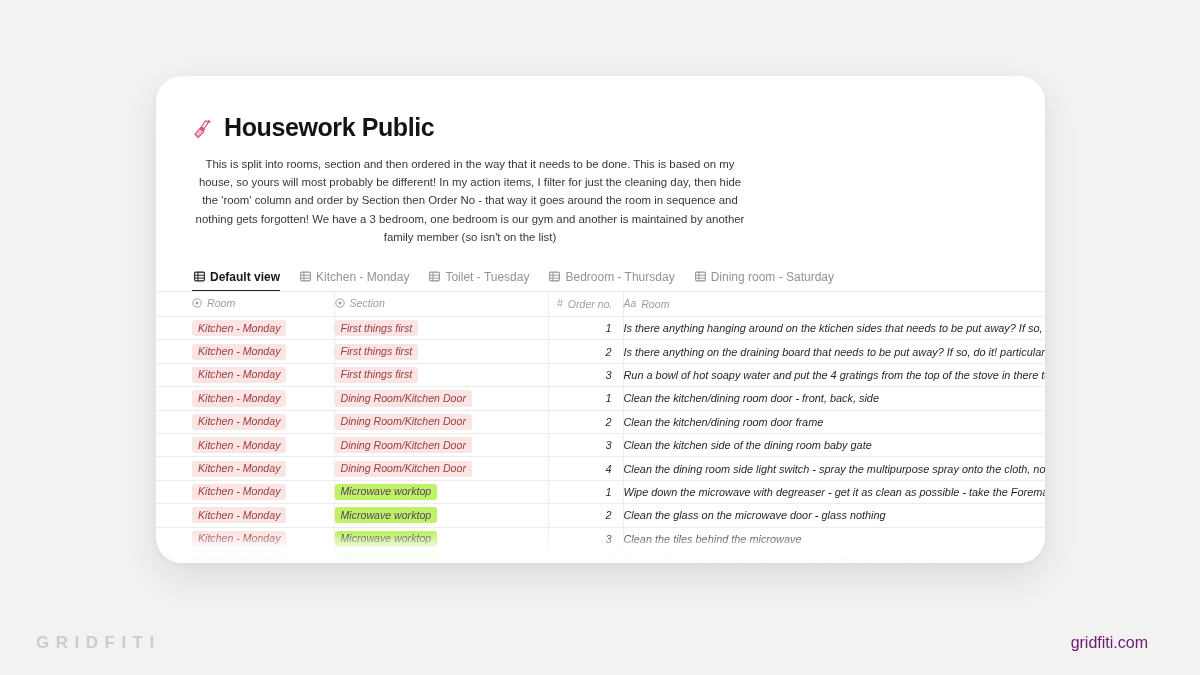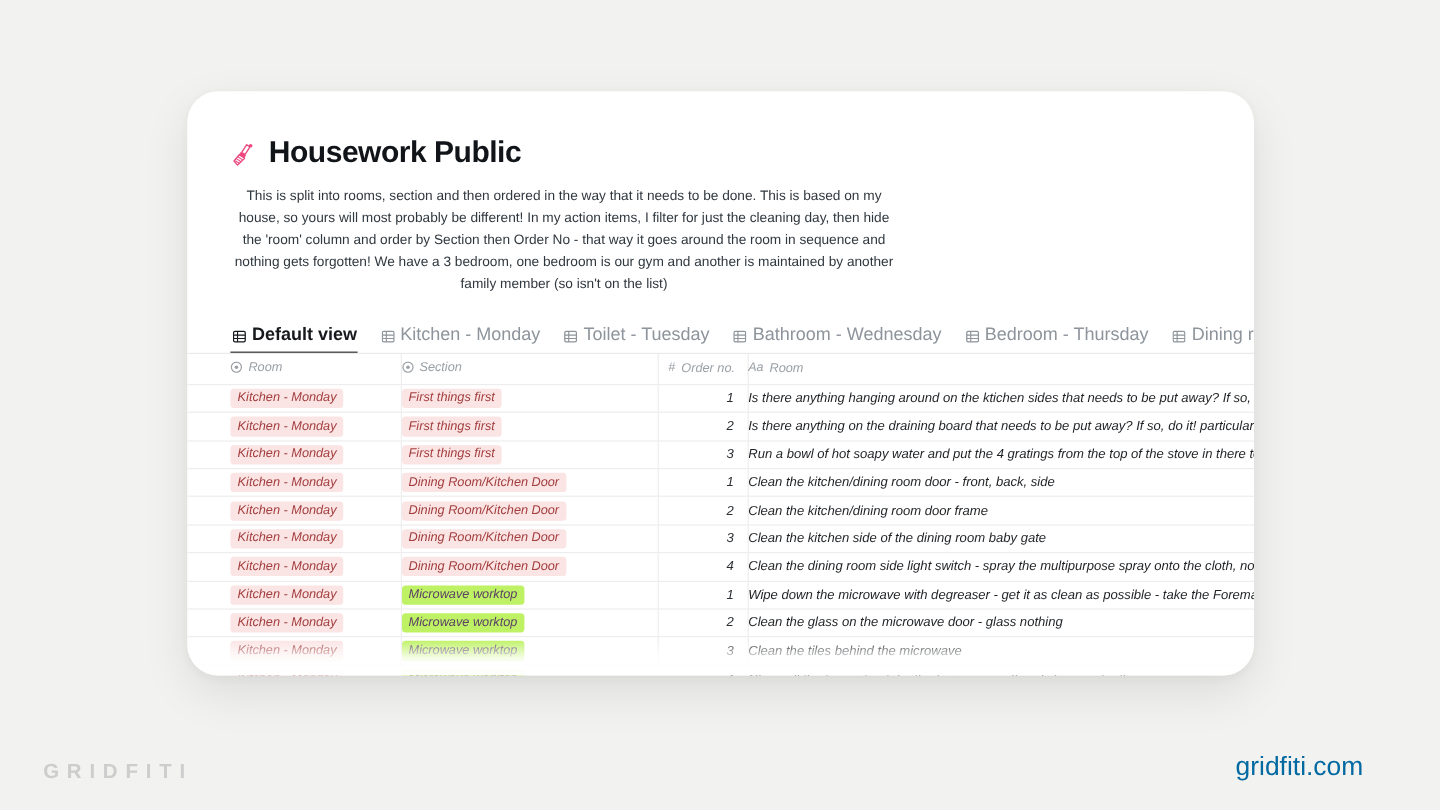--- a/index.html
+++ b/index.html
@@ -51,21 +51,21 @@
     margin-top:19px;
     display:flex; align-items:flex-end;
     gap:0px;
     border-bottom:1px solid #eaeaea;
     padding-left:36px;
     white-space:nowrap;
     overflow:hidden;
   }
   .tab {
     display:flex; align-items:center; gap:5px;
-    font-size:15px;
+    font-size:12px;
     color:#8d949b;
     padding:4px 9px 7px 2px;
     margin-right:9px;
     position:relative;
     flex:none;
   }
   .tab.active { color:#17191c; font-weight:bold; }
   .tab.active::after {
     content:""; position:absolute;
     left:0; right:9px; bottom:-1px; height:2px;
@@ -142,22 +142,22 @@
     pointer-events:none;
   }
 
   
   .wm-left {
     position:absolute; left:36px; bottom:22px;
     font-size:17px; letter-spacing:6.5px;
     color:#cdcdcd; font-weight:bold;
   }
   .wm-right {
-    position:absolute; right:48px; bottom:23px;
-    font-size:22px; color:#0369a1;
+    position:absolute; right:36px; bottom:23px;
+    font-size:16px; color:#701a75;
   }
 </style>
 </head>
 <body>
 
 <div class="stage">
 
   <div class="card">
 
     <div class="doc-head">
@@ -196,29 +196,20 @@
         <span>Kitchen - Monday</span>
       </div>
       <div class="tab">
         <span class="ico-grid">
           <svg viewBox="0 0 12 12" width="11" height="11" aria-hidden="true">
             <rect x="0.7" y="1.2" width="10.6" height="9.6" rx="1.3" fill="none" stroke="currentColor" stroke-width="1.15"></rect>
             <path d="M0.7 4.6 H11.3 M0.7 7.7 H11.3 M4.3 1.2 V10.8" stroke="currentColor" stroke-width="1.05"></path>
           </svg>
         </span>
         <span>Toilet - Tuesday</span>
-      </div>
-      <div class="tab">
-        <span class="ico-grid">
-          <svg viewBox="0 0 12 12" width="11" height="11" aria-hidden="true">
-            <rect x="0.7" y="1.2" width="10.6" height="9.6" rx="1.3" fill="none" stroke="currentColor" stroke-width="1.15"></rect>
-            <path d="M0.7 4.6 H11.3 M0.7 7.7 H11.3 M4.3 1.2 V10.8" stroke="currentColor" stroke-width="1.05"></path>
-          </svg>
-        </span>
-        <span>Bathroom - Wednesday</span>
       </div>
       <div class="tab">
         <span class="ico-grid">
           <svg viewBox="0 0 12 12" width="11" height="11" aria-hidden="true">
             <rect x="0.7" y="1.2" width="10.6" height="9.6" rx="1.3" fill="none" stroke="currentColor" stroke-width="1.15"></rect>
             <path d="M0.7 4.6 H11.3 M0.7 7.7 H11.3 M4.3 1.2 V10.8" stroke="currentColor" stroke-width="1.05"></path>
           </svg>
         </span>
         <span>Bedroom - Thursday</span>
       </div>

